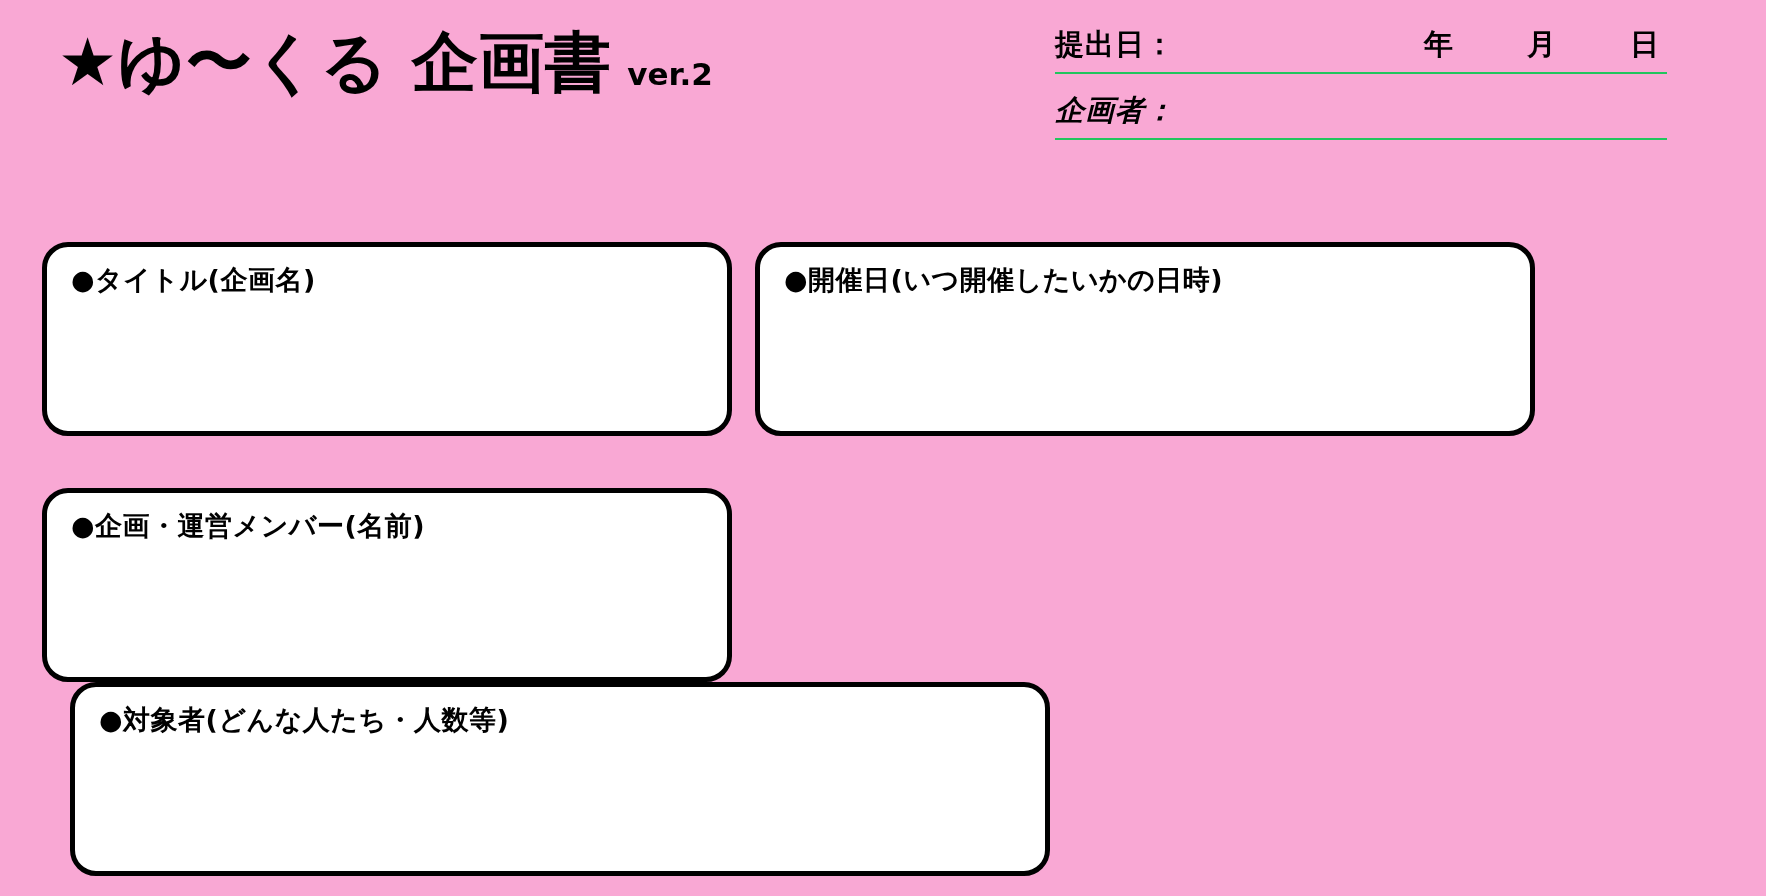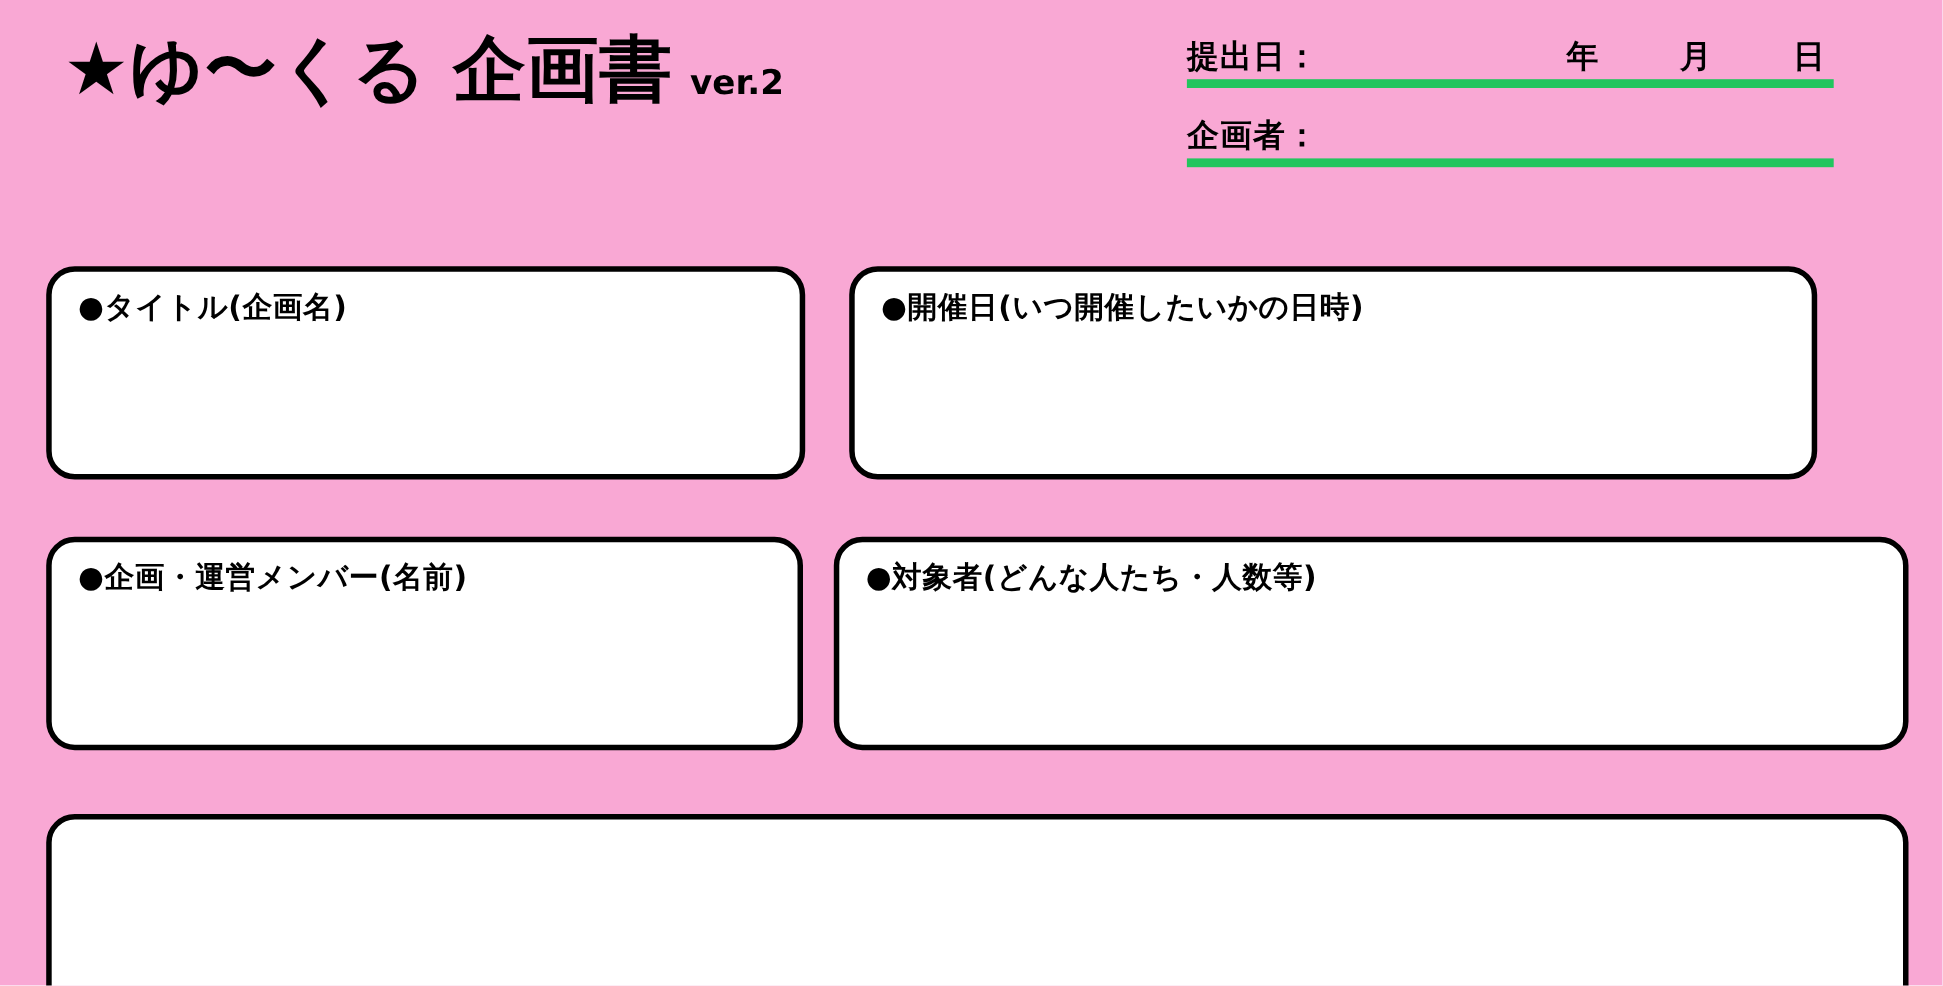--- a/index.html
+++ b/index.html
@@ -57,27 +57,27 @@
 
   .header-fields {
     position: absolute;
     left: 1055px;
     top: 18px;
     width: 612px;
   }
   .field-row {
     position: relative;
     height: 54px;
-    border-bottom: 8px solid #22c55e;
-    display: flex;
-    align-items: flex-end;
-    margin-left: 24px;
+    border-bottom: 2px solid #22c55e;
+    display: flex;
+    align-items: center;
   }
   .field-row + .field-row {
     margin-top: 10px;
+    font-style: italic;
   }
   .field-label {
     font-size: 29px;
     font-weight: 700;
     letter-spacing: 1px;
     white-space: nowrap;
   }
   .field-blank {
     flex: 1;
   }
@@ -138,28 +138,29 @@
 
   
   .row-1 {
     margin-top: 48px;
   }
   .row-1 .box-left {
     width: 690px;
     height: 194px;
   }
   .row-1 .box-right {
-    width: 880px;
-    height: 194px;
-    margin-left: 40px;
+    width: 780px;
+    height: 194px;
+    margin-left: 23px;
   }
 
   
   .row-2 {
     margin-top: 48px;
+    flex-direction: column;
   }
   .row-2 .box-left {
     width: 690px;
     height: 194px;
   }
   .row-2 .box-right {
     width: 980px;
     height: 194px;
     margin-left: 28px;
   }

